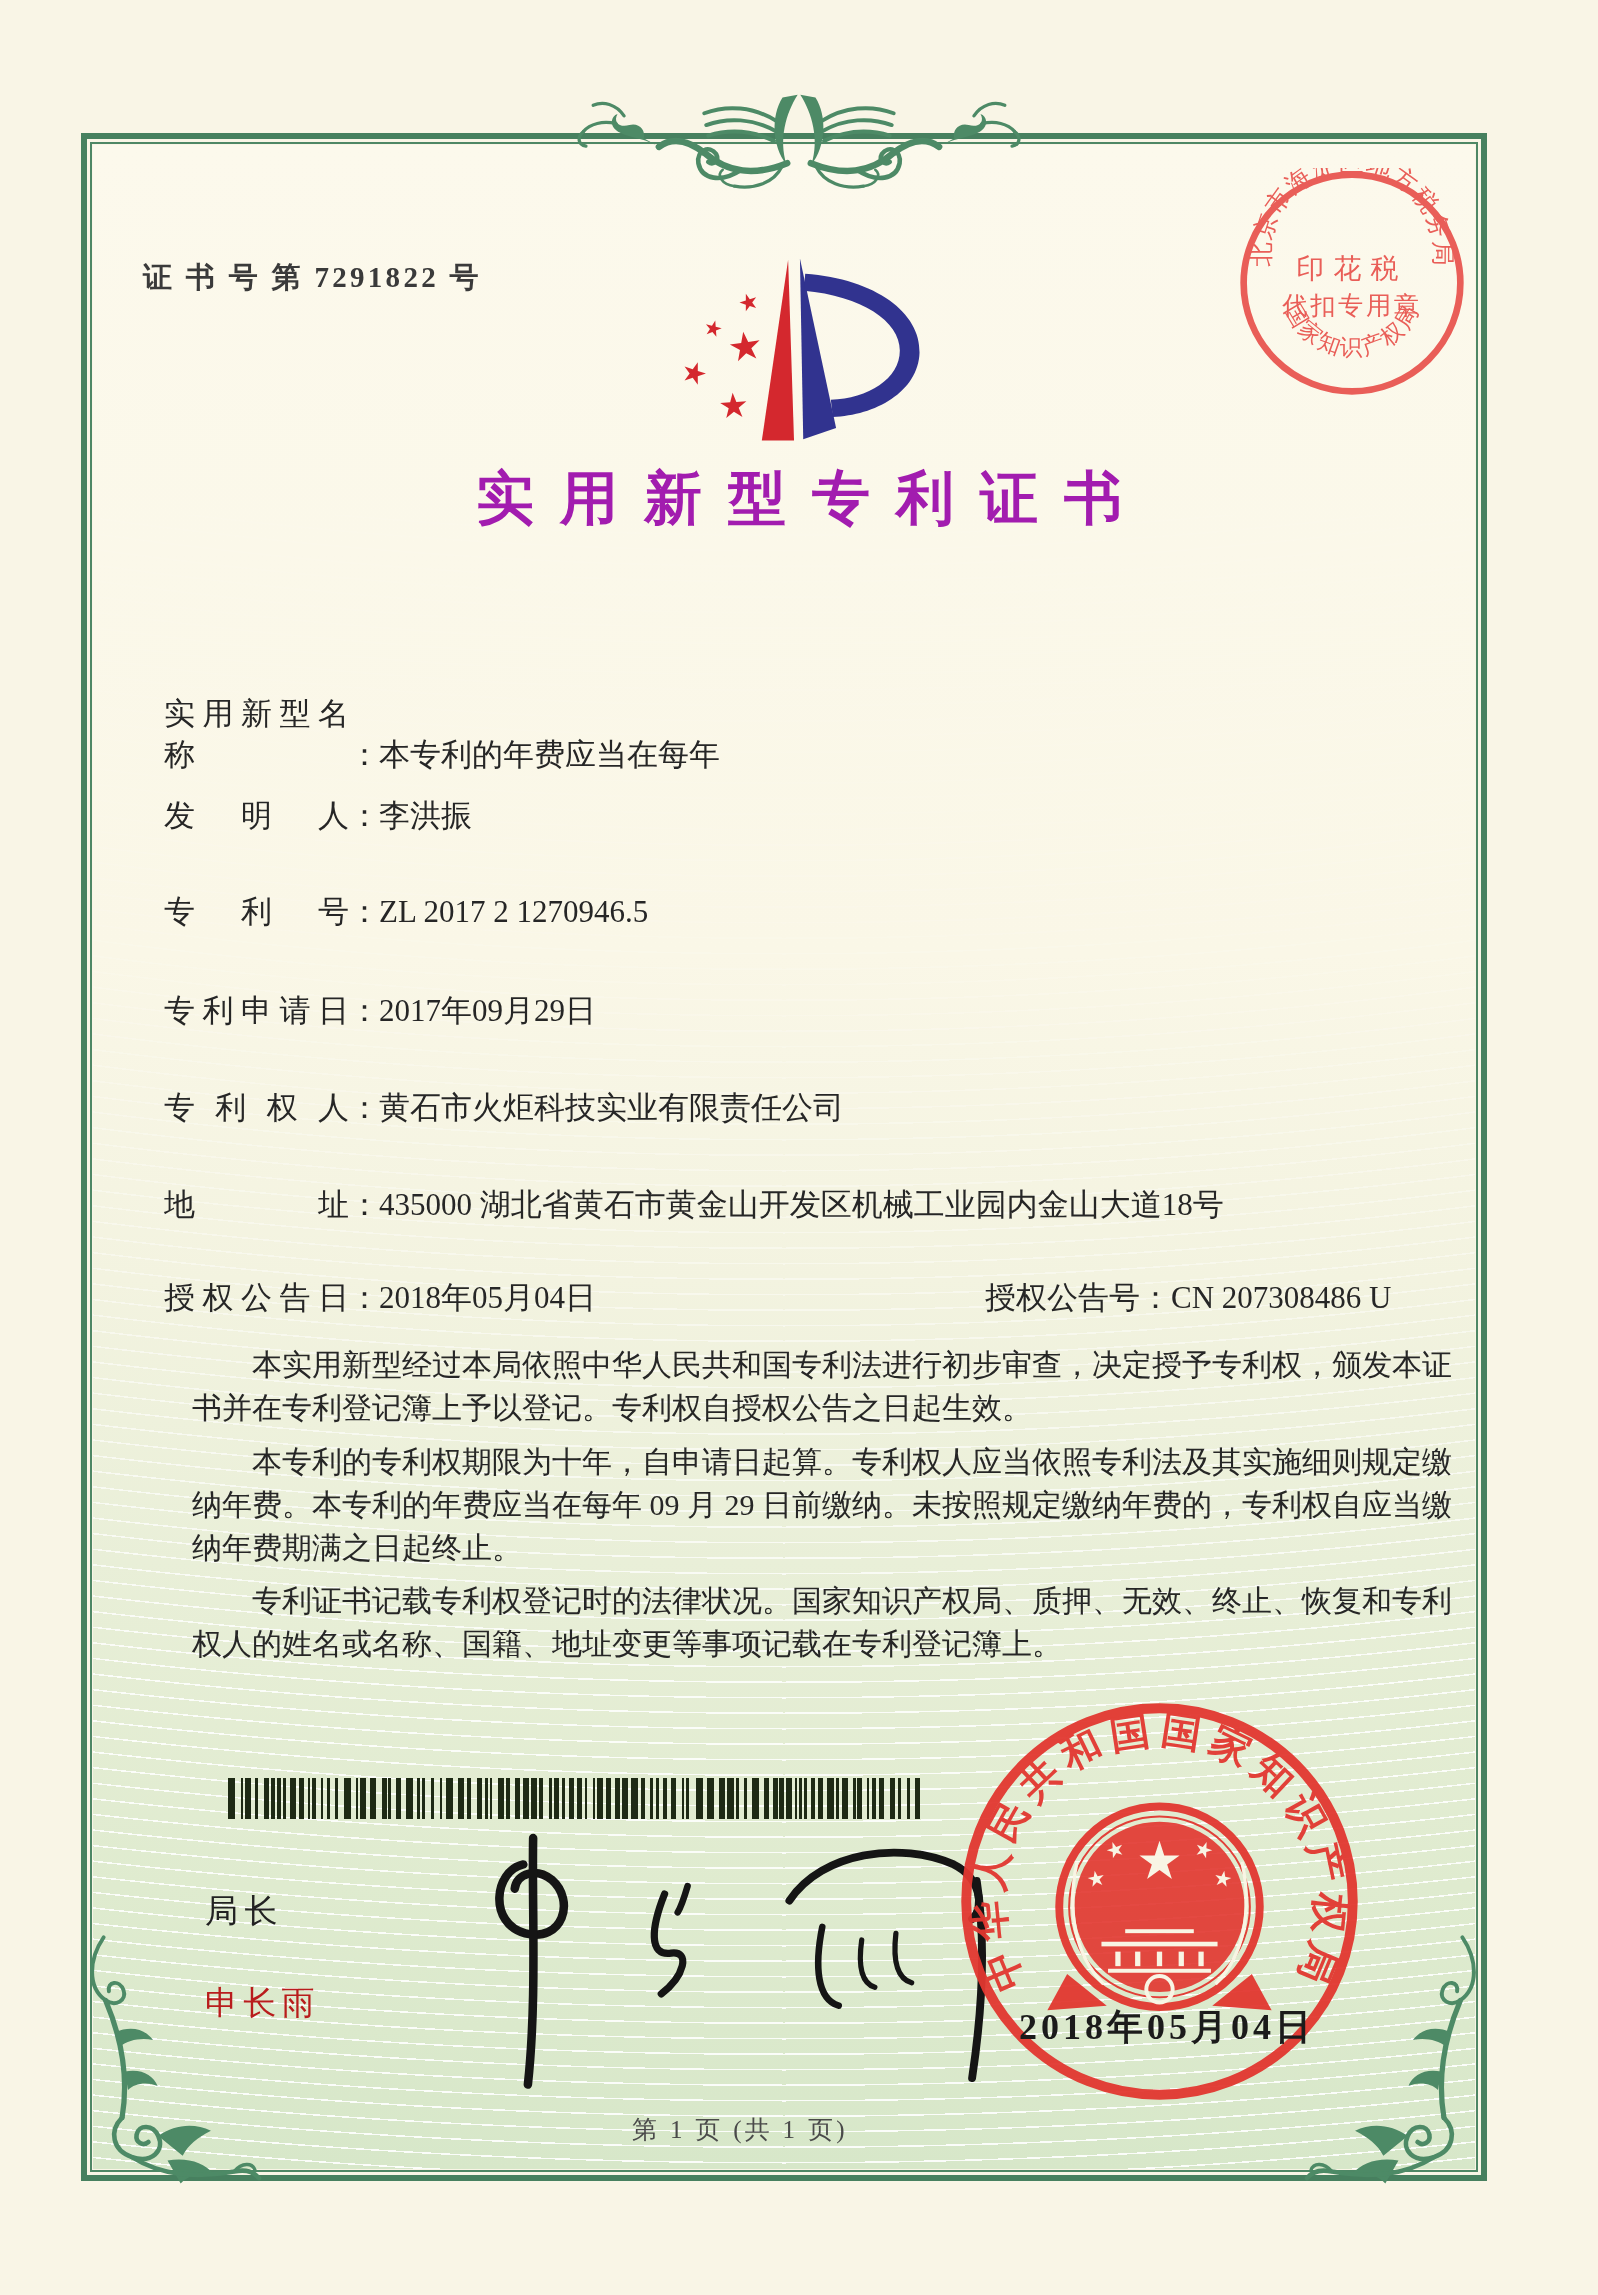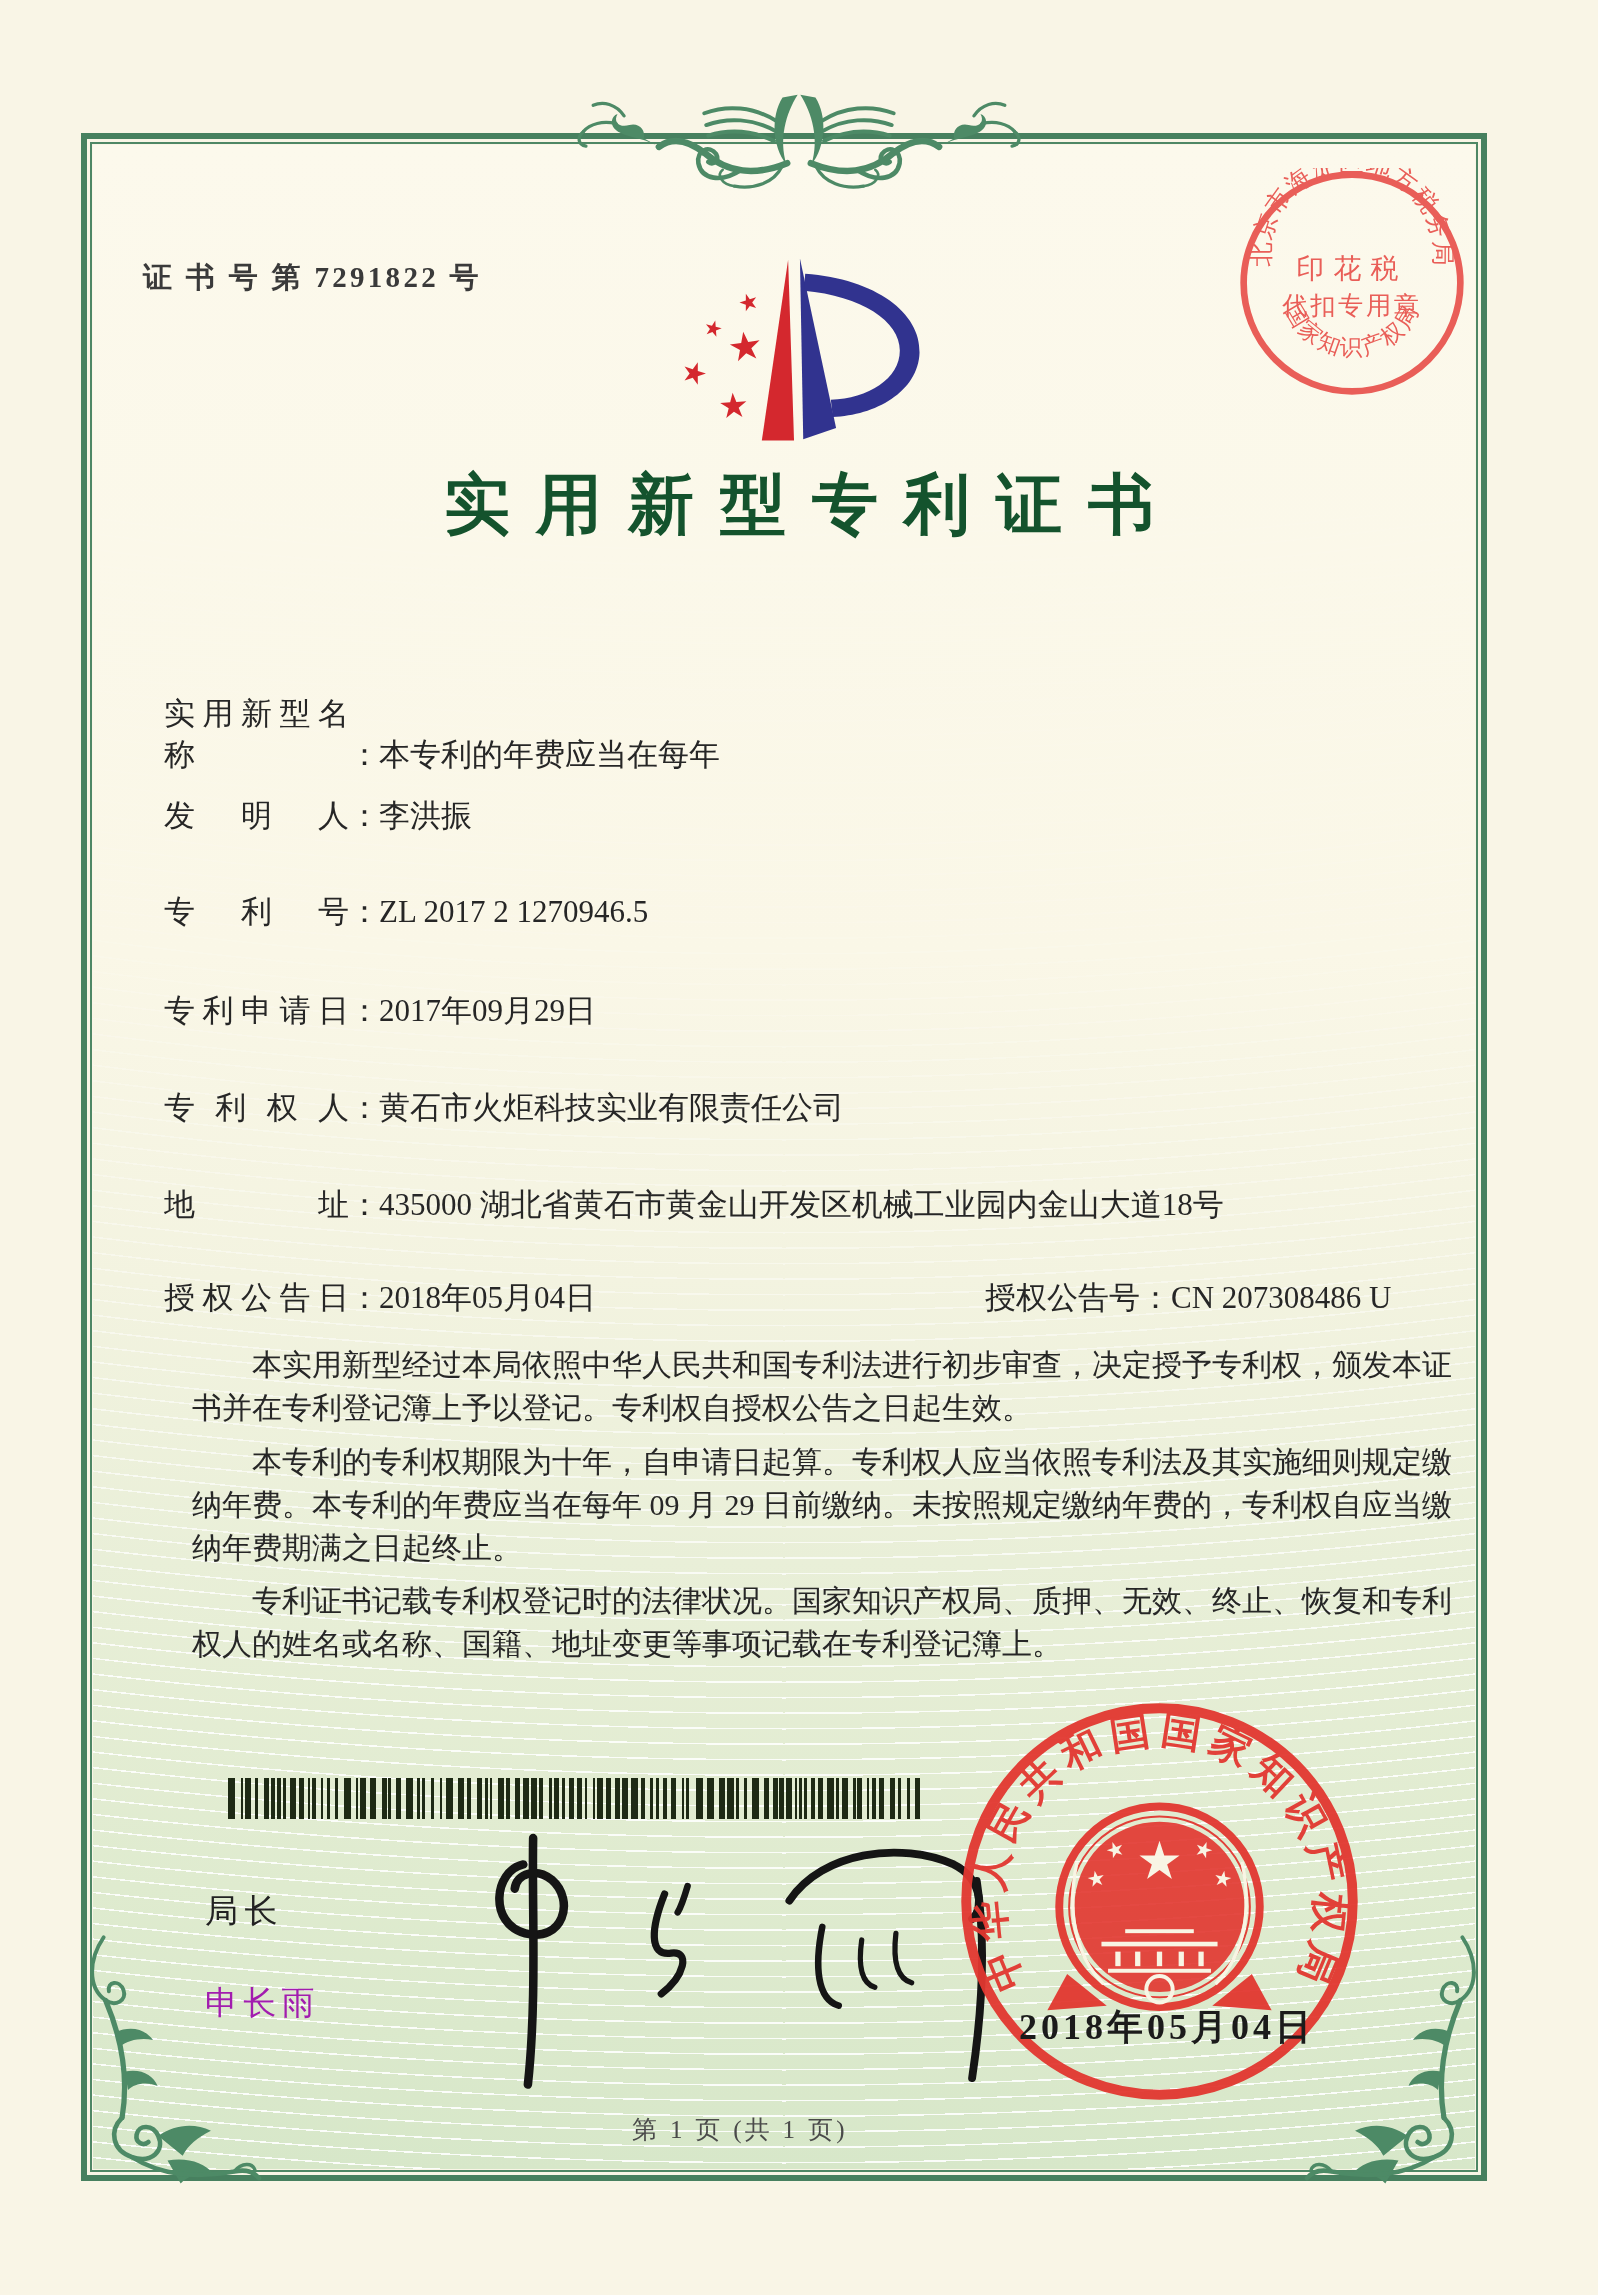--- a/index.html
+++ b/index.html
@@ -14,31 +14,31 @@
   .inner-bg{position:absolute;left:93px;top:145px;width:1382px;height:2024px;
         background:linear-gradient(180deg,#fcf9ec 0%,#faf7e7 40%,#f3f3e0 56%,#e9efd8 70%,#dfebcf 86%,#d7e7c9 100%);}
   .waves{position:absolute;left:93px;top:145px;width:1382px;height:2024px;
         background:repeating-radial-gradient(circle at 50% -4538px,
           rgba(255,255,255,0) 0 14px, rgba(255,255,255,.9) 14px 15.5px);
         -webkit-mask-image:linear-gradient(180deg,rgba(0,0,0,0) 0%,rgba(0,0,0,.1) 38%,rgba(0,0,0,.5) 58%,rgba(0,0,0,.95) 76%,#000 100%);
         mask-image:linear-gradient(180deg,rgba(0,0,0,0) 0%,rgba(0,0,0,.1) 38%,rgba(0,0,0,.5) 58%,rgba(0,0,0,.95) 76%,#000 100%);}
   
   .cert-no{position:absolute;left:143px;top:258px;font-size:29px;letter-spacing:3.3px;color:#3a3a3a;font-weight:bold;}
   .title{position:absolute;left:0;top:460px;width:100%;text-align:center;
-        font-size:66px;font-weight:bold;letter-spacing:26px;text-indent:26px;color:#14532d;}
+        font-size:58px;font-weight:bold;letter-spacing:26px;text-indent:26px;color:#a21caf;}
   .row{position:absolute;left:164px;display:flex;align-items:flex-end;font-size:31px;line-height:41px;}
   .row .lbl{display:inline-block;width:185px;text-align-last:justify;text-align:justify;}
   .row .sep{display:inline-block;width:30px;}
   .row .val{white-space:pre-wrap;}
   .row.addr .val{width:1066px;}
   .grant-no{position:absolute;left:985px;top:1277px;font-size:31px;text-align:center;}
   .paras{position:absolute;left:192px;top:1343px;width:1260px;font-size:30px;line-height:43px;text-align:justify;}
   .paras p{margin:0 0 10.5px 0;text-indent:2em;}
   .director-label{position:absolute;left:205px;top:1889px;font-size:33px;letter-spacing:6.6px;color:#222;}
-  .director-name{position:absolute;left:205px;top:1981px;font-size:33px;letter-spacing:5.3px;color:#a21caf;}
+  .director-name{position:absolute;left:205px;top:1981px;font-size:33px;letter-spacing:5.3px;color:#b91c1c;}
   .seal-date{position:absolute;left:950px;top:2003px;width:434px;text-align:center;
         font-size:36px;letter-spacing:4px;color:#1b1b1b;font-weight:bold;}
   .footer{position:absolute;left:0;top:2113px;width:1480px;text-align:center;font-size:25px;letter-spacing:3.3px;color:#4a4a4a;}
   
   .logo{position:absolute;left:658px;top:250px;width:276px;height:207px;}
   .tax-stamp{position:absolute;left:1237px;top:168px;width:230px;height:230px;opacity:.94;}
   .state-seal{position:absolute;left:955px;top:1697px;width:409px;height:409px;opacity:.95;}
   .dragon{position:absolute;left:560px;top:83px;width:478px;height:121px;}
   .corner{position:absolute;width:191px;height:260px;}
   .corner.left{left:74px;top:1932px;}

